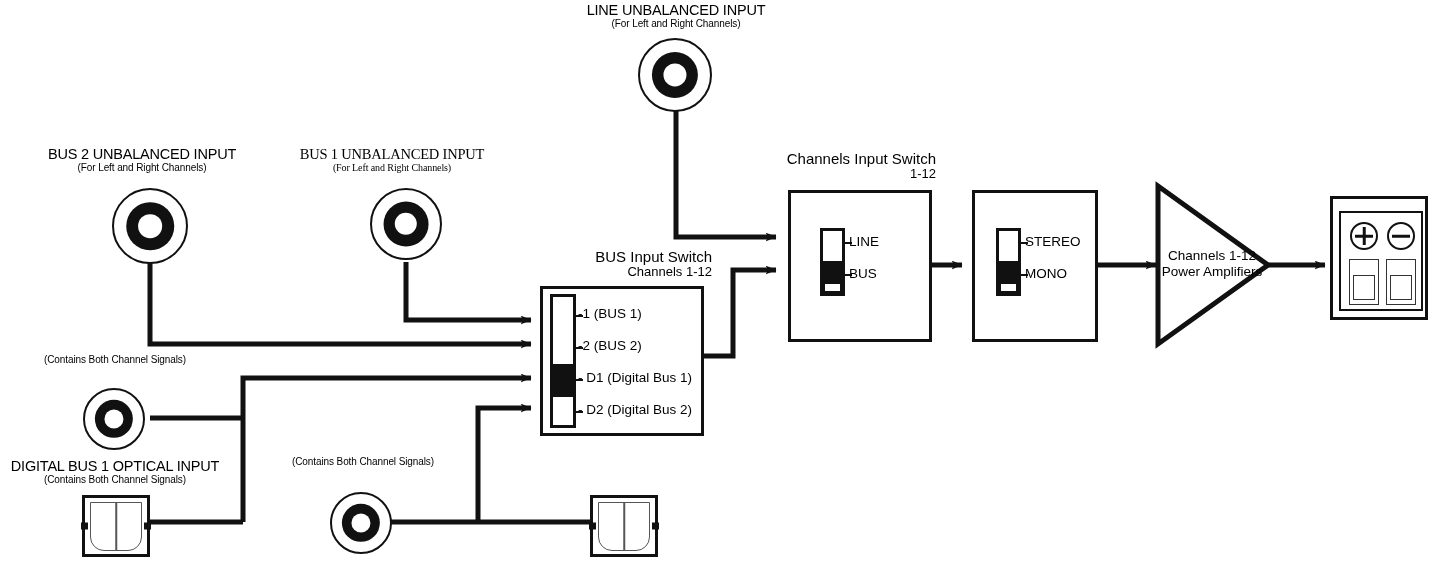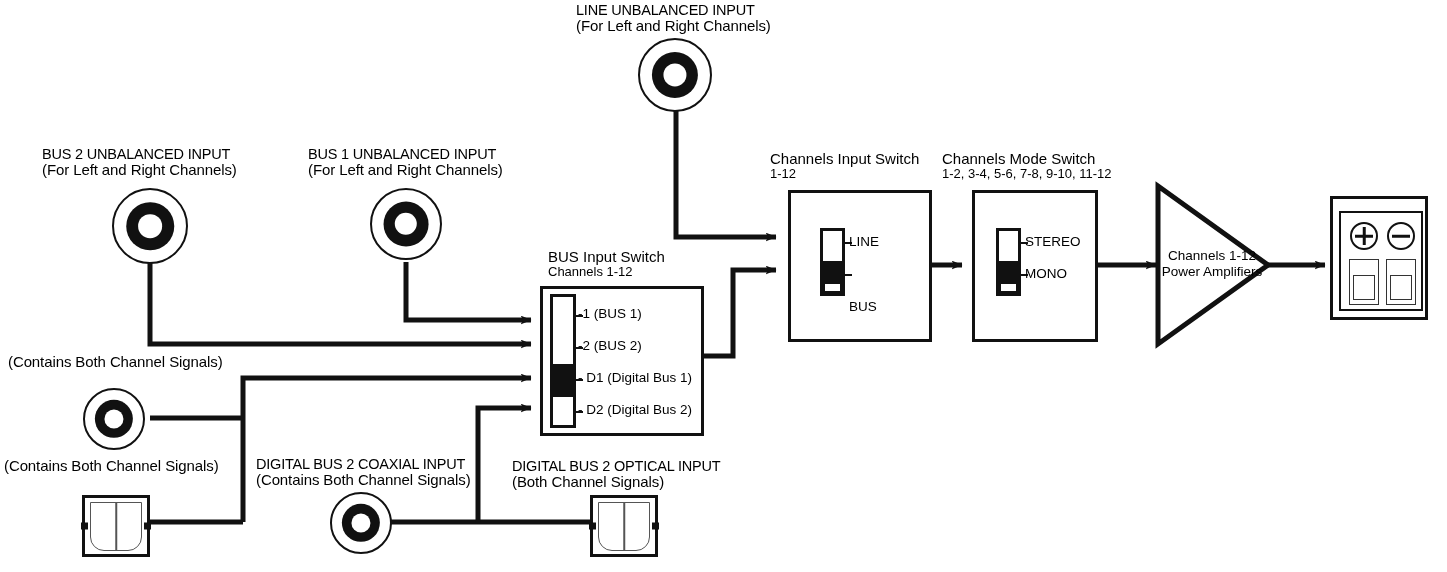--- a/index.html
+++ b/index.html
@@ -1,23 +1,23 @@
 <!DOCTYPE html>
 <html><head>
 <meta charset="utf-8">
 <style>
   html,body{margin:0;padding:0;background:#fff;}
   body{width:1447px;height:572px;position:relative;overflow:hidden;
        font-family:"Liberation Sans",sans-serif;color:#000;}
   #stage{position:absolute;left:0;top:0;width:1447px;height:572px;}
 
-  .lbl{position:absolute;line-height:1.12;white-space:nowrap;}
+  .lbl{position:absolute;text-align:center;line-height:1.12;white-space:nowrap;}
   .lbl .t1{font-size:14.5px;letter-spacing:-0.2px;}
-  .lbl .t2{font-size:15px;letter-spacing:-0.1px;}
-  .title{position:absolute;text-align:left;white-space:nowrap;line-height:1.15;}
+  .lbl .t2{font-size:10px;letter-spacing:-0.1px;}
+  .title{position:absolute;text-align:right;white-space:nowrap;line-height:1.15;}
   .title .a{font-size:15px;}
   .title .b{font-size:13px;}
 
   
   .jack{position:absolute;border-radius:50%;background:#fff;
         border:2.5px solid #111;box-sizing:border-box;}
   .jack::before{content:"";position:absolute;left:50%;top:50%;
         transform:translate(-50%,-50%);border-radius:50%;
         width:66%;height:66%;background:#111;}
   .jack::after{content:"";position:absolute;left:50%;top:50%;
@@ -99,50 +99,46 @@
     <div class="t2">(For Left and Right Channels)</div>
   </div>
   <div class="jack" style="left:638px;top:38px;width:74px;height:74px;"></div>
 
   <div class="lbl" style="left:42px;top:146px;width:200px;">
     <div class="t1">BUS 2 UNBALANCED INPUT</div>
     <div class="t2">(For Left and Right Channels)</div>
   </div>
   <div class="jack" style="left:112px;top:188px;width:76px;height:76px;"></div>
 
-  <div class="lbl" style="left:308px;top:146px;width:196px;">
+  <div class="lbl" style="left:294px;top:146px;width:196px;font-family:Liberation Serif, serif;">
     <div class="t1">BUS 1 UNBALANCED INPUT</div>
     <div class="t2">(For Left and Right Channels)</div>
   </div>
   <div class="jack" style="left:370px;top:188px;width:72px;height:72px;"></div>
 
   <div class="lbl" style="left:8px;top:354px;width:214px;">
     <div class="t2">(Contains Both Channel Signals)</div>
   </div>
   <div class="jack" style="left:83px;top:388px;width:62px;height:62px;"></div>
 
   <div class="lbl" style="left:4px;top:458px;width:222px;">
+    <div class="t1">DIGITAL BUS 1 OPTICAL INPUT</div>
     <div class="t2">(Contains Both Channel Signals)</div>
   </div>
   <div class="opt" style="left:82px;top:495px;width:68px;height:62px;">
     <div class="u"></div>
     <div class="tabL"></div>
     <div class="tabR"></div>
   </div>
 
   <div class="lbl" style="left:256px;top:456px;width:214px;">
-    <div class="t1">DIGITAL BUS 2 COAXIAL INPUT</div>
     <div class="t2">(Contains Both Channel Signals)</div>
   </div>
   <div class="jack" style="left:330px;top:492px;width:62px;height:62px;"></div>
 
-  <div class="lbl" style="left:512px;top:458px;width:222px;">
-    <div class="t1">DIGITAL BUS 2 OPTICAL INPUT</div>
-    <div class="t2">(Both Channel Signals)</div>
-  </div>
   <div class="opt" style="left:590px;top:495px;width:68px;height:62px;">
     <div class="u"></div>
     <div class="tabL"></div>
     <div class="tabR"></div>
   </div>
 
   <div class="title" style="left:548px;top:248px;width:164px;">
     <div class="a">BUS Input Switch</div>
     <div class="b">Channels 1-12</div>
   </div>
@@ -164,26 +160,22 @@
     <div class="b">1-12</div>
   </div>
   <div class="box" style="left:788px;top:190px;width:144px;height:152px;"></div>
   <div class="sw" style="left:820px;top:228px;width:25px;height:68px;">
     <div class="knob" style="top:30px;bottom:0;"></div>
     <div class="notch"></div>
   </div>
   <div class="swtick" style="left:845px;top:242px;"></div>
   <div class="swlab" style="left:849px;top:234px;">LINE</div>
   <div class="swtick" style="left:845px;top:274px;"></div>
-  <div class="swlab" style="left:849px;top:266px;margin-top:33px;">BUS</div>
-
-  <div class="title" style="left:942px;top:150px;width:196px;">
-    <div class="a">Channels Mode Switch</div>
-    <div class="b">1-2, 3-4, 5-6, 7-8, 9-10, 11-12</div>
-  </div>
+  <div class="swlab" style="left:849px;top:266px;">BUS</div>
+
   <div class="box" style="left:972px;top:190px;width:126px;height:152px;"></div>
   <div class="sw" style="left:996px;top:228px;width:25px;height:68px;">
     <div class="knob" style="top:30px;bottom:0;"></div>
     <div class="notch"></div>
   </div>
   <div class="swtick" style="left:1021px;top:242px;"></div>
   <div class="swlab" style="left:1025px;top:234px;">STEREO</div>
   <div class="swtick" style="left:1021px;top:274px;"></div>
   <div class="swlab" style="left:1025px;top:266px;">MONO</div>
 

